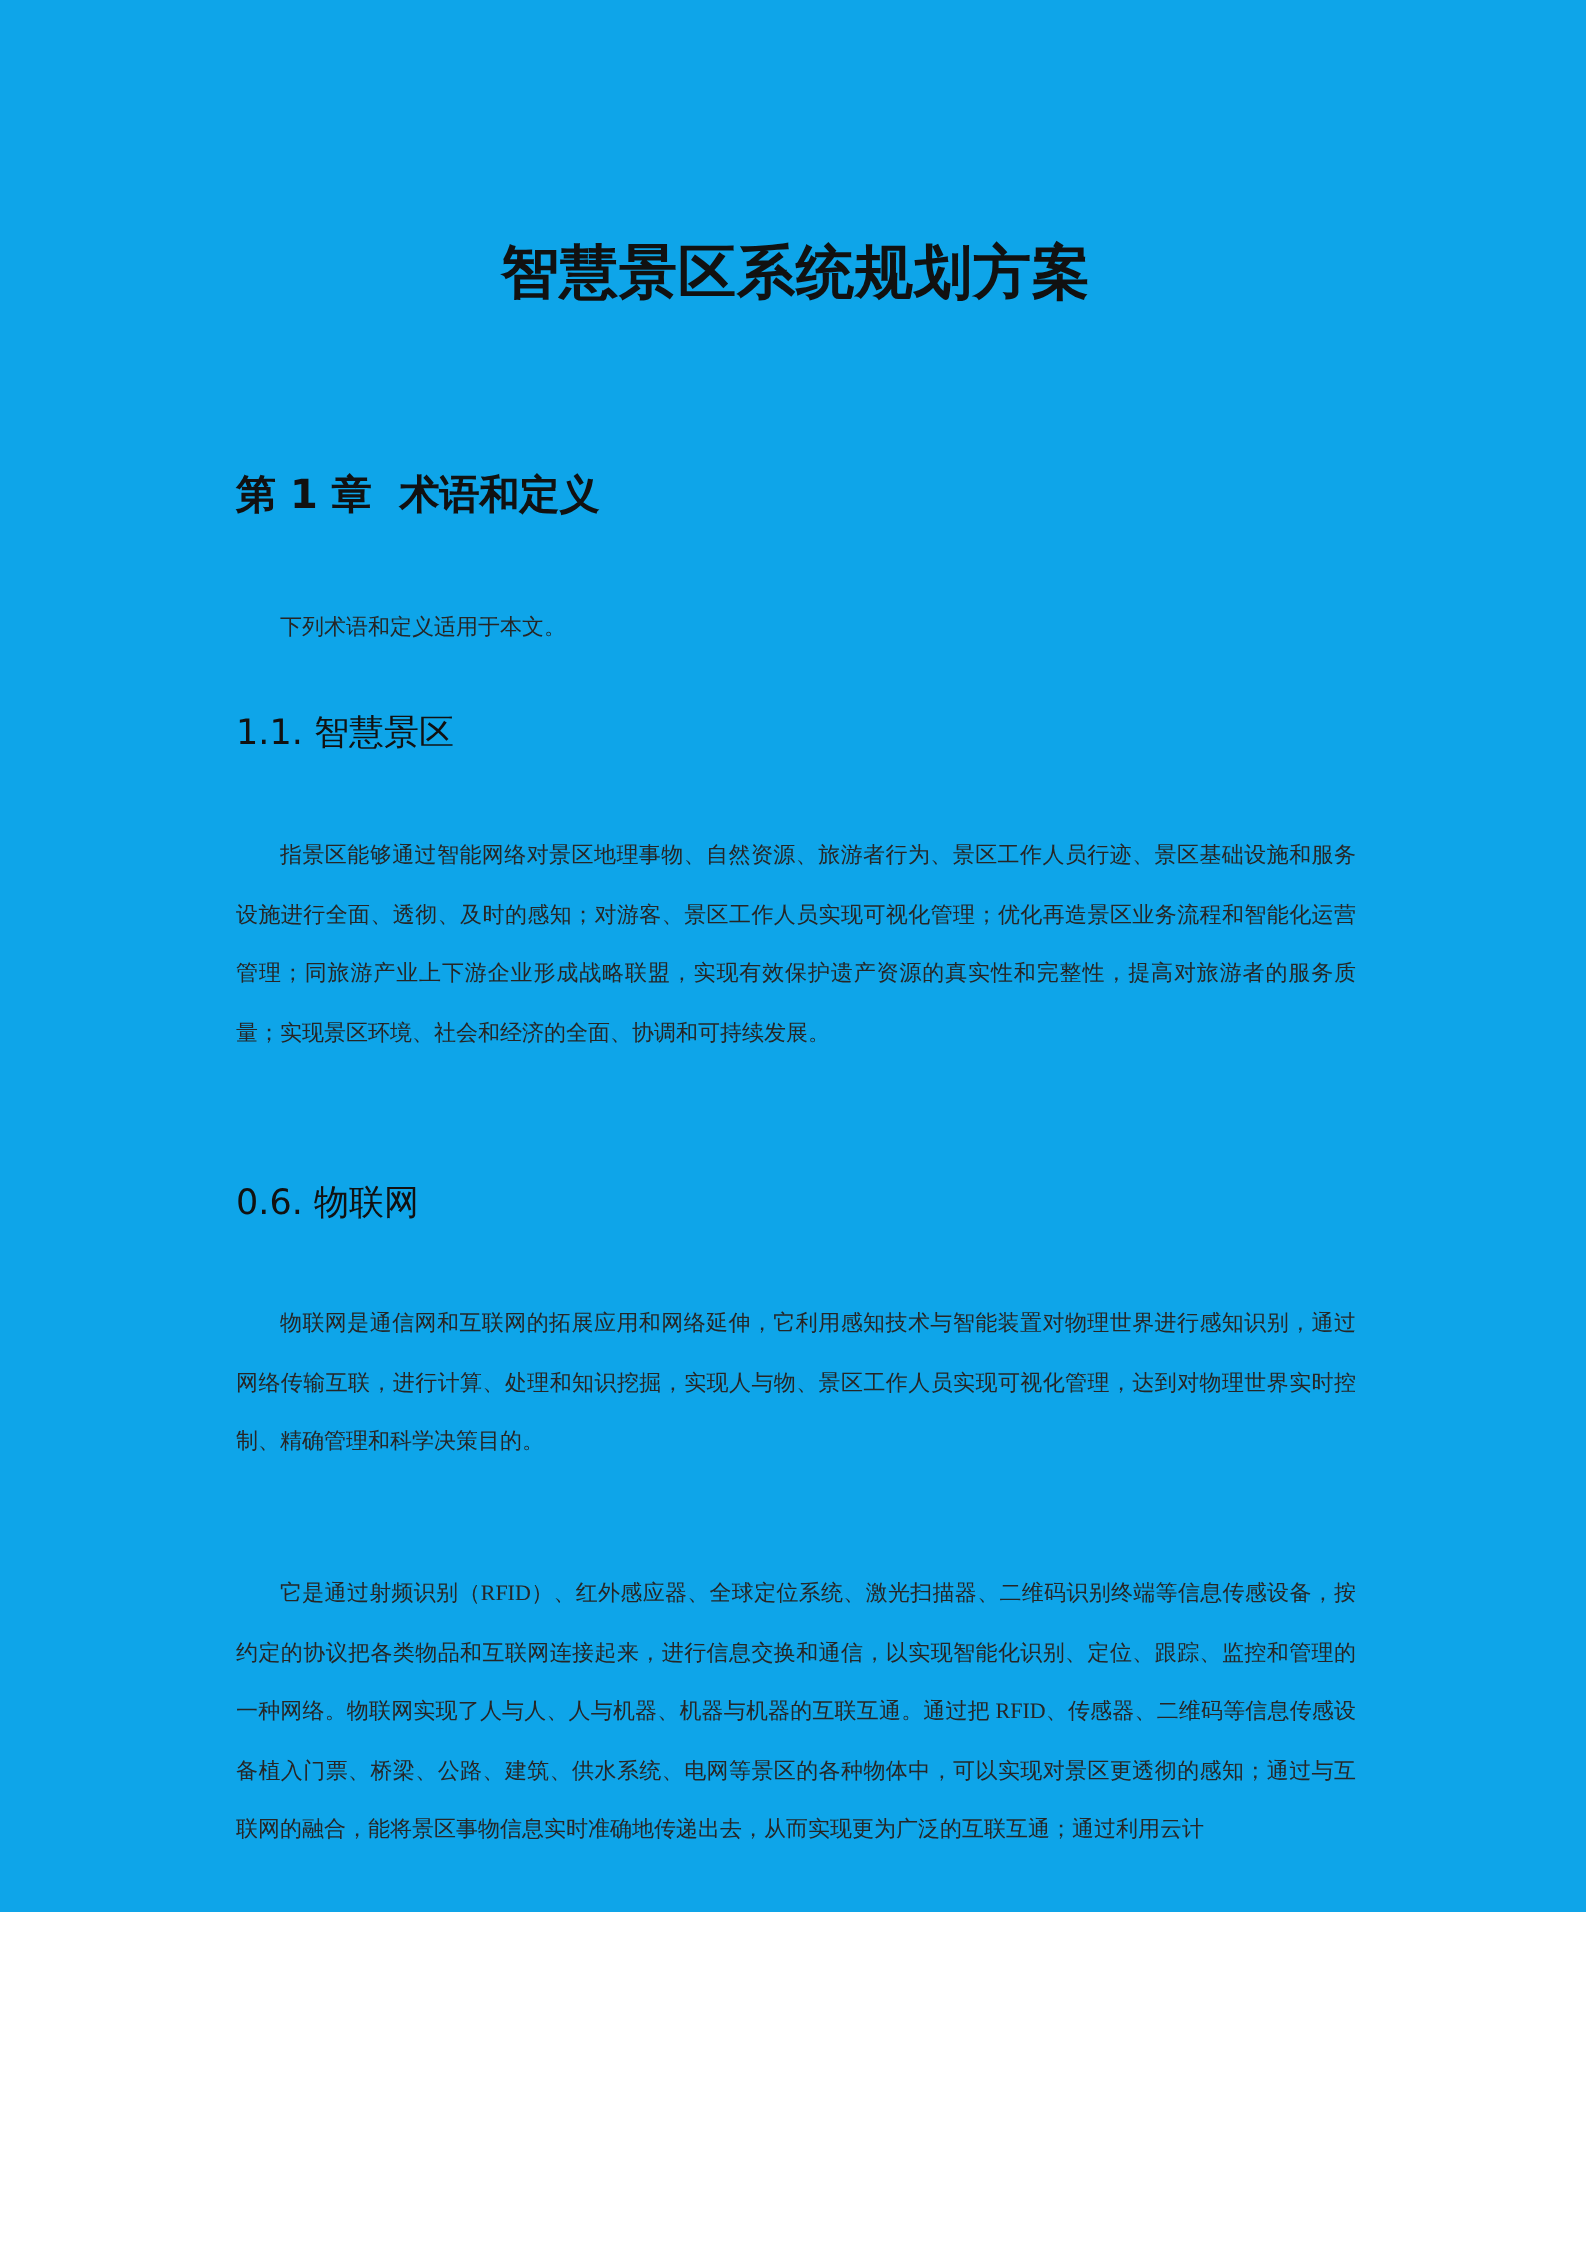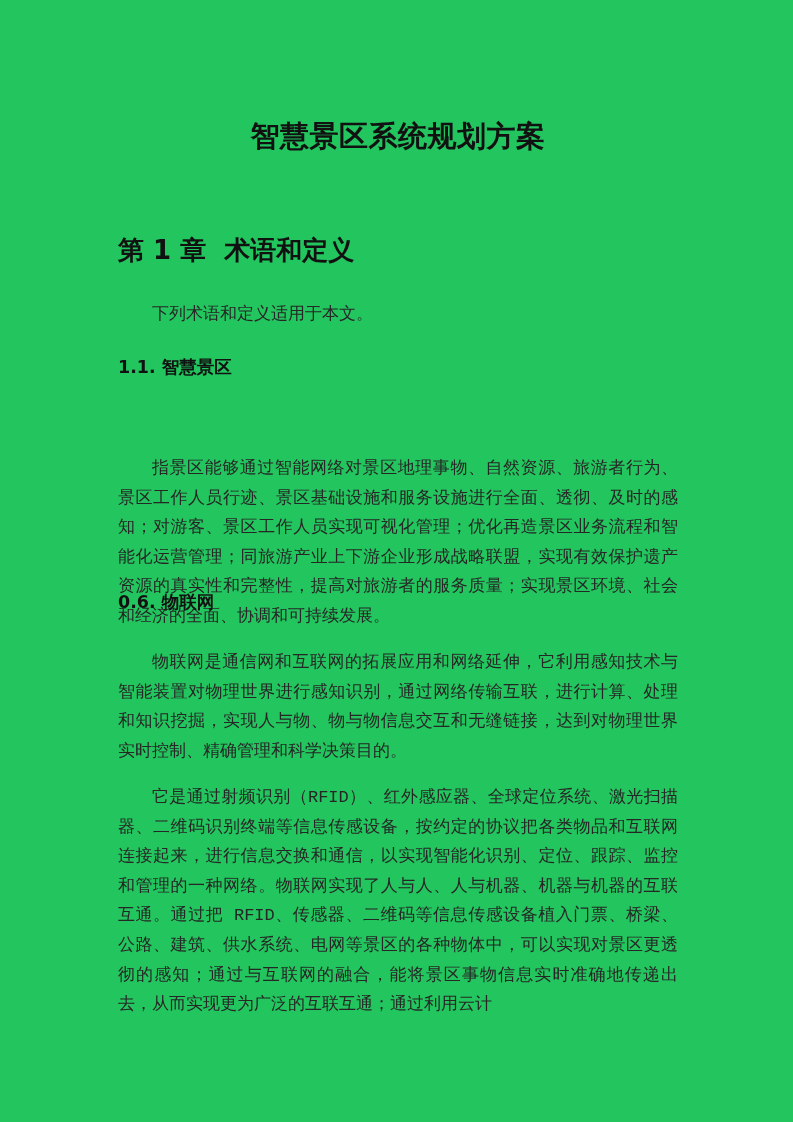--- a/index.html
+++ b/index.html
@@ -4,23 +4,23 @@
 <title>智慧景区系统规划方案</title>
 <style>
   html, body {
     margin: 0;
     padding: 0;
     background: #ffffff;
   }
   .page {
     position: relative;
     width: 793px;
-    height: 1122px;
+    height: 956px;
     margin: 0 auto;
-    background: #22c55e;
+    background: #0ea5e9;
     overflow: hidden;
     font-family: "Liberation Serif", "DejaVu Serif", serif;
     color: #1a1a1a;
     box-sizing: border-box;
   }
   .content {
     position: absolute;
     left: 118px;
     top: 0;
     width: 560px;
@@ -45,60 +45,60 @@
 
   
   .chapter-heading {
     margin: 0;
     padding: 0;
     position: absolute;
     left: 0;
     top: 236px;
     font-family: "DejaVu Sans", "Liberation Sans", sans-serif;
     font-weight: 700;
-    font-size: 26px;
+    font-size: 20px;
     line-height: 1.15;
     color: #111111;
     white-space: pre;
   }
 
   
   .section-heading {
     margin: 0;
     padding: 0;
     position: absolute;
     left: 0;
     font-family: "DejaVu Sans", "Liberation Sans", sans-serif;
-    font-weight: 700;
+    font-weight: 400;
     font-size: 17.5px;
     line-height: 1.2;
     color: #111111;
     white-space: pre;
   }
   #sec-1-1 { top: 357px; }
   #sec-1-2 { top: 592px; }
 
   
   .para {
     margin: 0;
     padding: 0;
     position: absolute;
     left: 0;
     width: 560px;
-    font-family: Liberation Mono, monospace;
-    font-size: 17px;
+    font-family: Liberation Serif, serif;
+    font-size: 11px;
     line-height: 29.6px;
     color: #262626;
     text-align: justify;
     text-justify: inter-ideograph;
     text-indent: 2em;
     word-break: break-all;
   }
   #para-intro   { top: 300px; }
-  #para-1-1     { top: 414px; margin-top: 40px; }
+  #para-1-1     { top: 414px; }
   #para-1-2-a   { top: 648px; }
   #para-1-2-b   { top: 783px; }
 </style>
 </head>
 <body>
 
 <div class="page">
   <div class="content">
 
     <h1 class="doc-title">智慧景区系统规划方案</h1>
@@ -106,18 +106,18 @@
     <h2 class="chapter-heading">第 1 章  术语和定义</h2>
 
     <p class="para" id="para-intro">下列术语和定义适用于本文。</p>
 
     <h3 class="section-heading" id="sec-1-1">1.1. 智慧景区</h3>
 
     <p class="para" id="para-1-1">指景区能够通过智能网络对景区地理事物、自然资源、旅游者行为、景区工作人员行迹、景区基础设施和服务设施进行全面、透彻、及时的感知；对游客、景区工作人员实现可视化管理；优化再造景区业务流程和智能化运营管理；同旅游产业上下游企业形成战略联盟，实现有效保护遗产资源的真实性和完整性，提高对旅游者的服务质量；实现景区环境、社会和经济的全面、协调和可持续发展。</p>
 
     <h3 class="section-heading" id="sec-1-2">0.6. 物联网</h3>
 
-    <p class="para" id="para-1-2-a">物联网是通信网和互联网的拓展应用和网络延伸，它利用感知技术与智能装置对物理世界进行感知识别，通过网络传输互联，进行计算、处理和知识挖掘，实现人与物、物与物信息交互和无缝链接，达到对物理世界实时控制、精确管理和科学决策目的。</p>
+    <p class="para" id="para-1-2-a">物联网是通信网和互联网的拓展应用和网络延伸，它利用感知技术与智能装置对物理世界进行感知识别，通过网络传输互联，进行计算、处理和知识挖掘，实现人与物、景区工作人员实现可视化管理，达到对物理世界实时控制、精确管理和科学决策目的。</p>
 
     <p class="para" id="para-1-2-b">它是通过射频识别（RFID）、红外感应器、全球定位系统、激光扫描器、二维码识别终端等信息传感设备，按约定的协议把各类物品和互联网连接起来，进行信息交换和通信，以实现智能化识别、定位、跟踪、监控和管理的一种网络。物联网实现了人与人、人与机器、机器与机器的互联互通。通过把 RFID、传感器、二维码等信息传感设备植入门票、桥梁、公路、建筑、供水系统、电网等景区的各种物体中，可以实现对景区更透彻的感知；通过与互联网的融合，能将景区事物信息实时准确地传递出去，从而实现更为广泛的互联互通；通过利用云计</p>
 
   </div>
 </div>
 
 </body></html>

